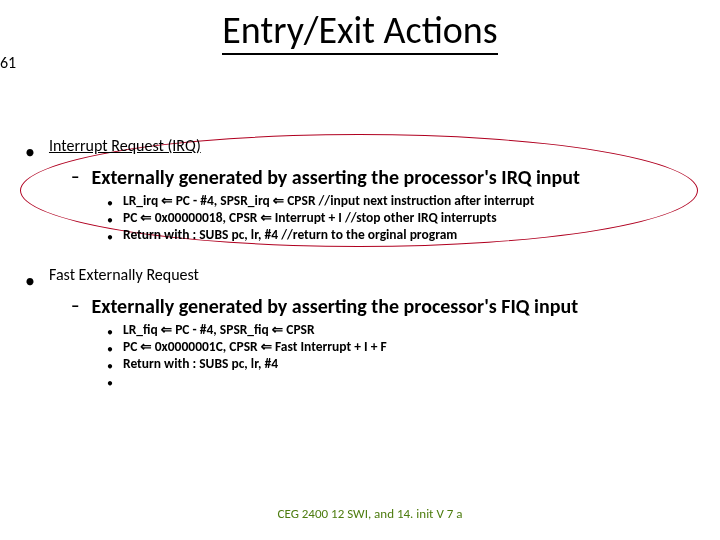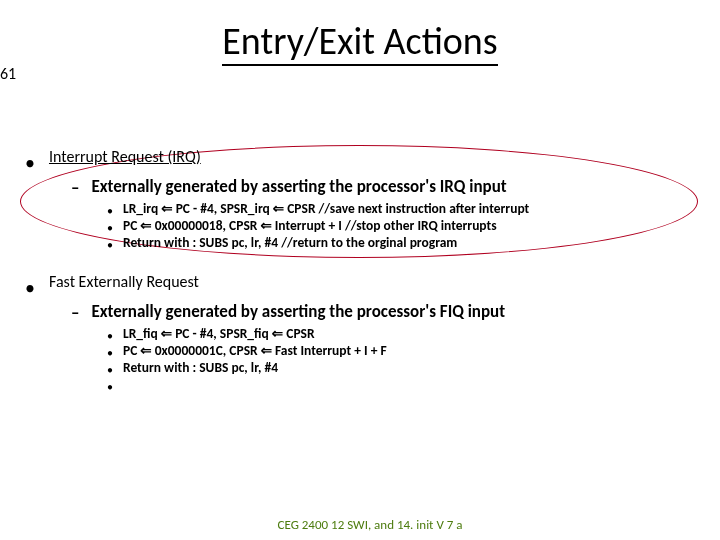--- a/index.html
+++ b/index.html
@@ -1,30 +1,30 @@
 <!DOCTYPE html>
 <html><head>
 <meta charset="utf-8">
 <style>
   * { margin: 0; padding: 0; box-sizing: border-box; }
   html, body { width: 720px; height: 540px; background: #fff; font-family: Calibri, Arial, sans-serif; color: #000; }
   .slide { position: relative; width: 720px; height: 540px; padding: 0; }
-  .title { font-size: 38px; text-align: center; margin-top: 18px; font-weight: 400; }
+  .title { font-size: 38px; text-align: center; margin-top: 7px; font-weight: 400; }
   .title span { border-bottom: 2px solid #000; padding-bottom: 0px; }
   .content { position: absolute; top: 130px; left: 25px; right: 20px; }
   ul { list-style: none; }
   .lvl1 { margin-bottom: 22px; }
   .lvl1-row { display: flex; align-items: flex-start; gap: 14px; }
   .dot1 { font-size: 20px; line-height: 1; margin-top: 5px; }
   .lvl1-text { font-size: 16px; line-height: 1.15; }
   .underline { text-decoration: underline; }
   .lvl2 { margin-left: 46px; margin-top: 4px; }
   .lvl2-row { display: flex; align-items: flex-start; gap: 12px; }
   .dash { font-size: 17px; font-weight: 700; line-height: 1; margin-top: 2px; }
-  .lvl2-text { font-size: 17px; font-weight: 700; line-height: 1.15; }
+  .lvl2-text { font-size: 20px; font-weight: 700; line-height: 1.15; }
   .lvl3 { margin-left: 36px; margin-top: 4px; }
   .lvl3-row { display: flex; align-items: flex-start; gap: 10px; margin-bottom: 1px; }
   .dot3 { font-size: 12px; line-height: 1; margin-top: 4px; }
   .lvl3-text { font-size: 13.5px; font-weight: 700; line-height: 1.2; }
   .circle { position: absolute; top: 127px; left: 20px; width: 678px; height: 113px; border: 1px solid #b00020; border-radius: 50% / 50%; pointer-events: none; }
   .footer { position: absolute; bottom: 26px; left: 0; right: 0; display: flex; justify-content: space-between; padding: 0 40px 0 0; font-size: 13px; color: #4d7c0f; }
   .footer .f1 { width: 100%; text-align: center; margin-left: 60px; }
 </style>
 </head>
 <body>
@@ -44,21 +44,21 @@
         </div>
         <ul class="lvl2">
           <li>
             <div class="lvl2-row">
               <span class="dash">–</span>
               <span class="lvl2-text">Externally generated by asserting the processor's IRQ input</span>
             </div>
             <ul class="lvl3">
               <li class="lvl3-row">
                   <span class="dot3">•</span>
-                  <span class="lvl3-text">LR_irq ⇐ PC - #4, SPSR_irq ⇐ CPSR   //save next instruction after interrupt</span>
+                  <span class="lvl3-text">LR_irq ⇐ PC - #4, SPSR_irq ⇐ CPSR   //input next instruction after interrupt</span>
                 </li>
               <li class="lvl3-row">
                   <span class="dot3">•</span>
                   <span class="lvl3-text">PC ⇐ 0x00000018, CPSR ⇐ Interrupt + I   //stop other IRQ interrupts</span>
                 </li>
               <li class="lvl3-row">
                   <span class="dot3">•</span>
                   <span class="lvl3-text">Return with : SUBS pc, lr, #4    //return to the orginal program</span>
                 </li>
             </ul>

